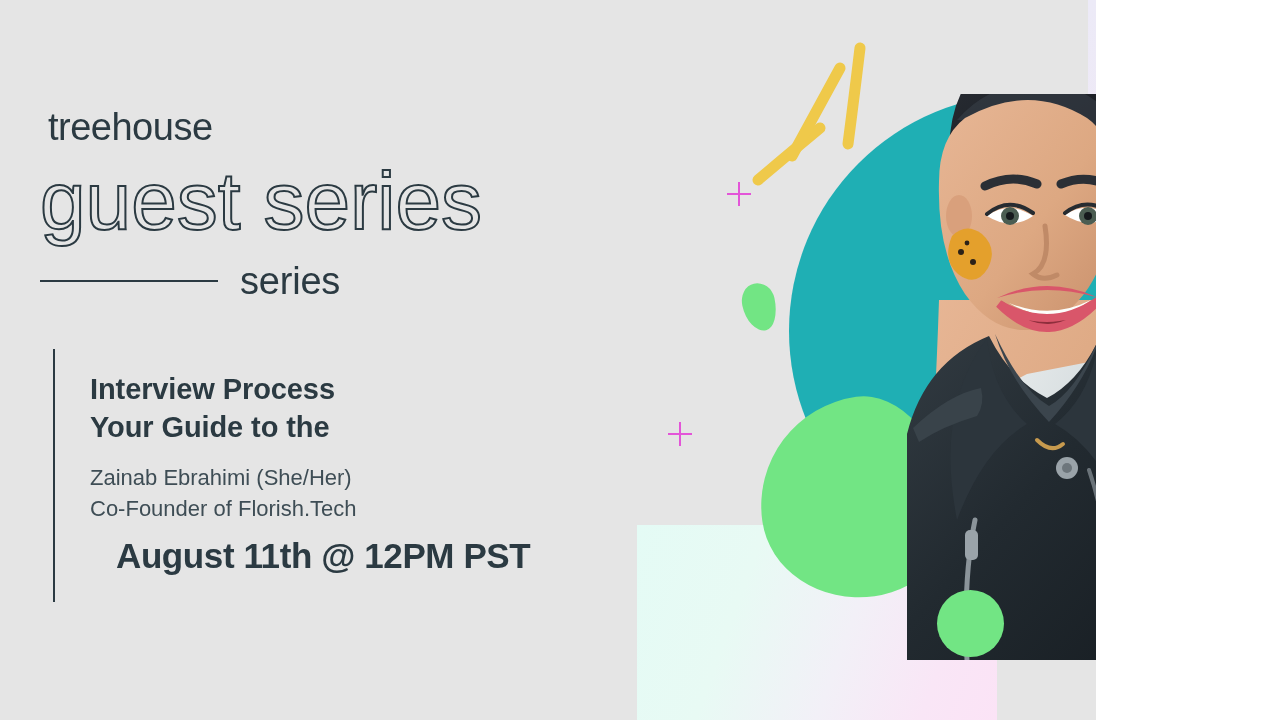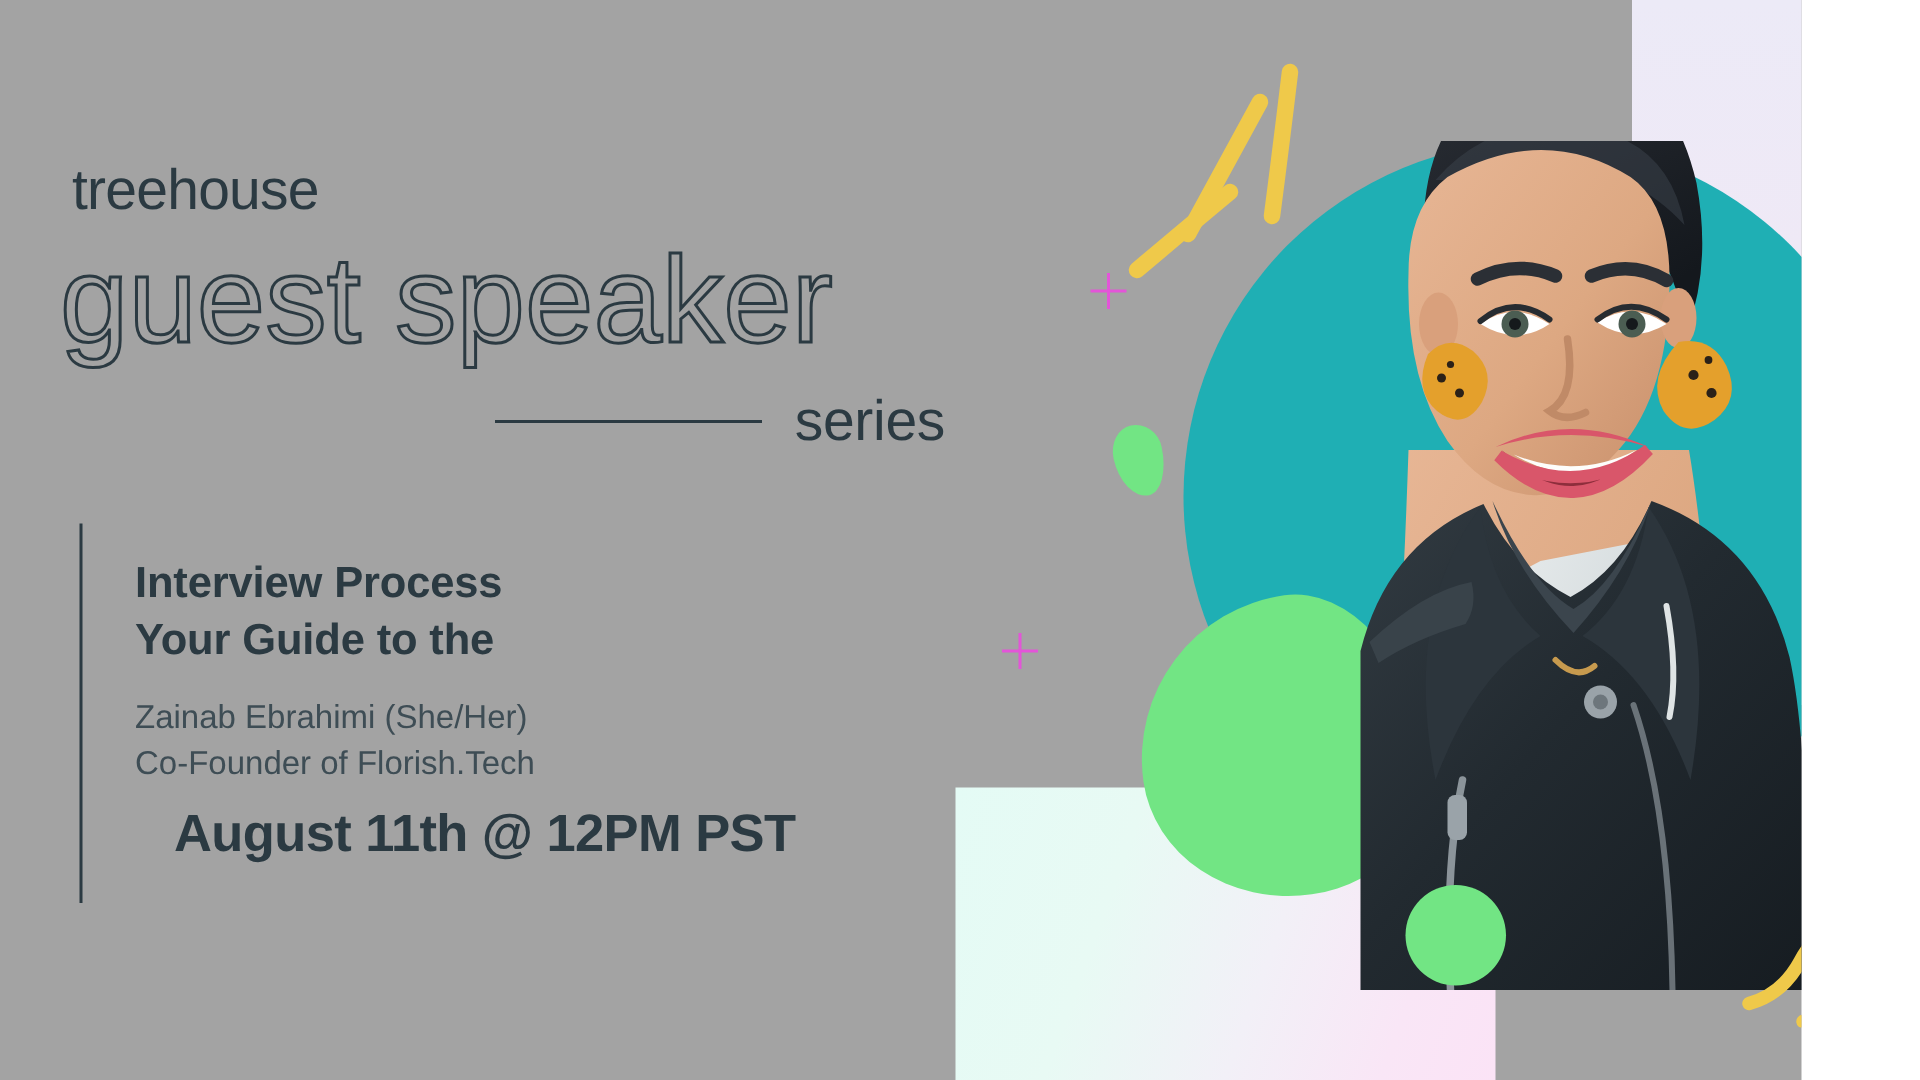--- a/index.html
+++ b/index.html
@@ -1,20 +1,20 @@
 <!DOCTYPE html>
 <html><head>
 <meta charset="utf-8">
 <style>
   html,body{margin:0;padding:0;}
   body{
     width:1280px;height:720px;overflow:hidden;background:#ffffff;
     font-family:"Liberation Sans","DejaVu Sans",sans-serif;
   }
-  #stage{position:relative;width:1201px;height:720px;background:#a3a3a3;overflow:hidden;}
+  #stage{position:relative;width:1096px;height:720px;background:#e5e5e5;overflow:hidden;}
 
   
   .panel-right{
     position:absolute;left:1088px;top:0;width:192px;height:470px;
     background:linear-gradient(180deg,#eceaf7 0%,#efe9f6 35%,#f7e9f4 65%,#fbe9f3 88%,#ffffff 100%);
   }
   .panel-bottom{
     position:absolute;left:637px;top:525px;width:360px;height:195px;
     background:linear-gradient(110deg,#e4fbf5 0%,#e8faf4 30%,#f2f0f7 58%,#f9e6f6 82%,#fbe3f6 100%);
   }
@@ -60,21 +60,21 @@
   }
   .headline-outline{
     position:absolute;left:40px;top:160px;
     font-size:82px;font-weight:400;letter-spacing:0px;line-height:1;
     color:transparent;
     -webkit-text-stroke:2px #2b3a42;
     paint-order:stroke fill;
   }
   .series-row{
     position:absolute;left:40px;top:258px;width:590px;height:46px;
-    display:flex;align-items:center;justify-content:flex-end;gap:22px;
+    display:flex;align-items:center;gap:22px;
   }
   .series-rule{
     display:block;height:2px;width:178px;background:#2b3a42;flex:0 0 auto;
   }
   .series-word{
     font-size:38px;font-weight:400;color:#2b3a42;line-height:1;letter-spacing:-0.2px;
   }
 
   .vbar{
     position:absolute;left:53px;top:349px;width:2px;height:253px;background:#2b3a42;
@@ -219,21 +219,21 @@
     <path d="M108 114 q6 -46 12 -96" stroke="#efc94a" stroke-width="11" stroke-linecap="round" fill="none"></path>
   </svg>
 
   <svg class="strokes strokes-bottom" viewBox="0 0 125 120">
     <path d="M6 104 q22 -6 34 -28 q14 -26 40 -34 q16 -5 40 -10" stroke="#efc94a" stroke-width="9" stroke-linecap="round" fill="none"></path>
     <path d="M42 116 q20 -2 34 -24 q16 -24 44 -34" stroke="#efc94a" stroke-width="9" stroke-linecap="round" fill="none"></path>
   </svg>
 
   <div class="brand">treehouse</div>
 
-  <div class="headline-outline">guest speaker</div>
+  <div class="headline-outline">guest series</div>
 
   <div class="series-row">
     <span class="series-rule"></span>
     <span class="series-word">series</span>
   </div>
 
   <div class="vbar"></div>
 
   <div class="talk-title">
     <div>Interview Process</div>

